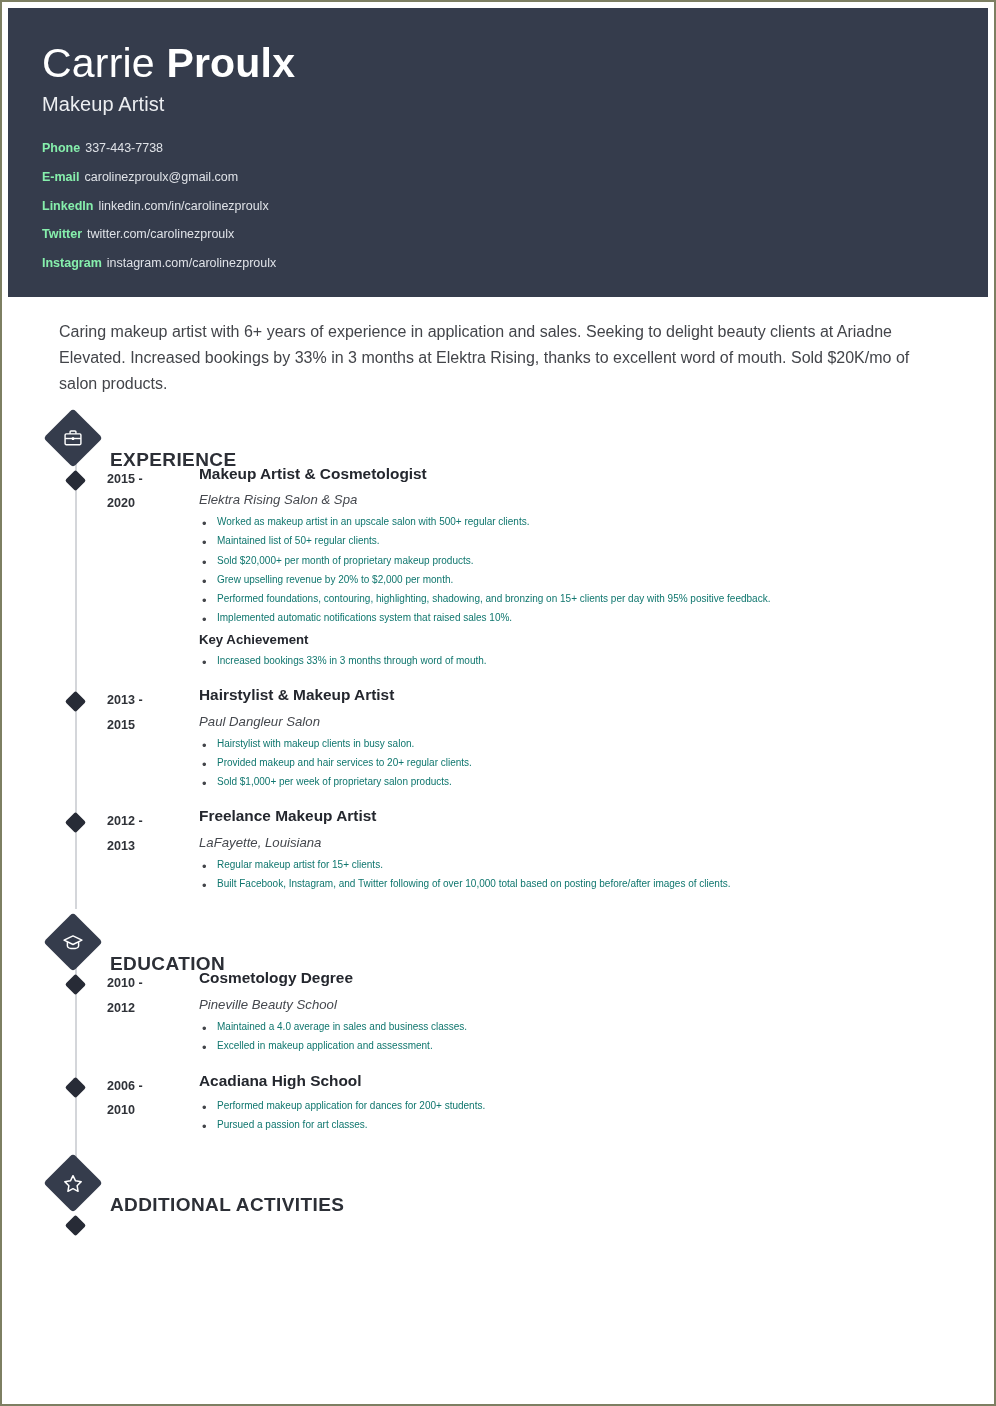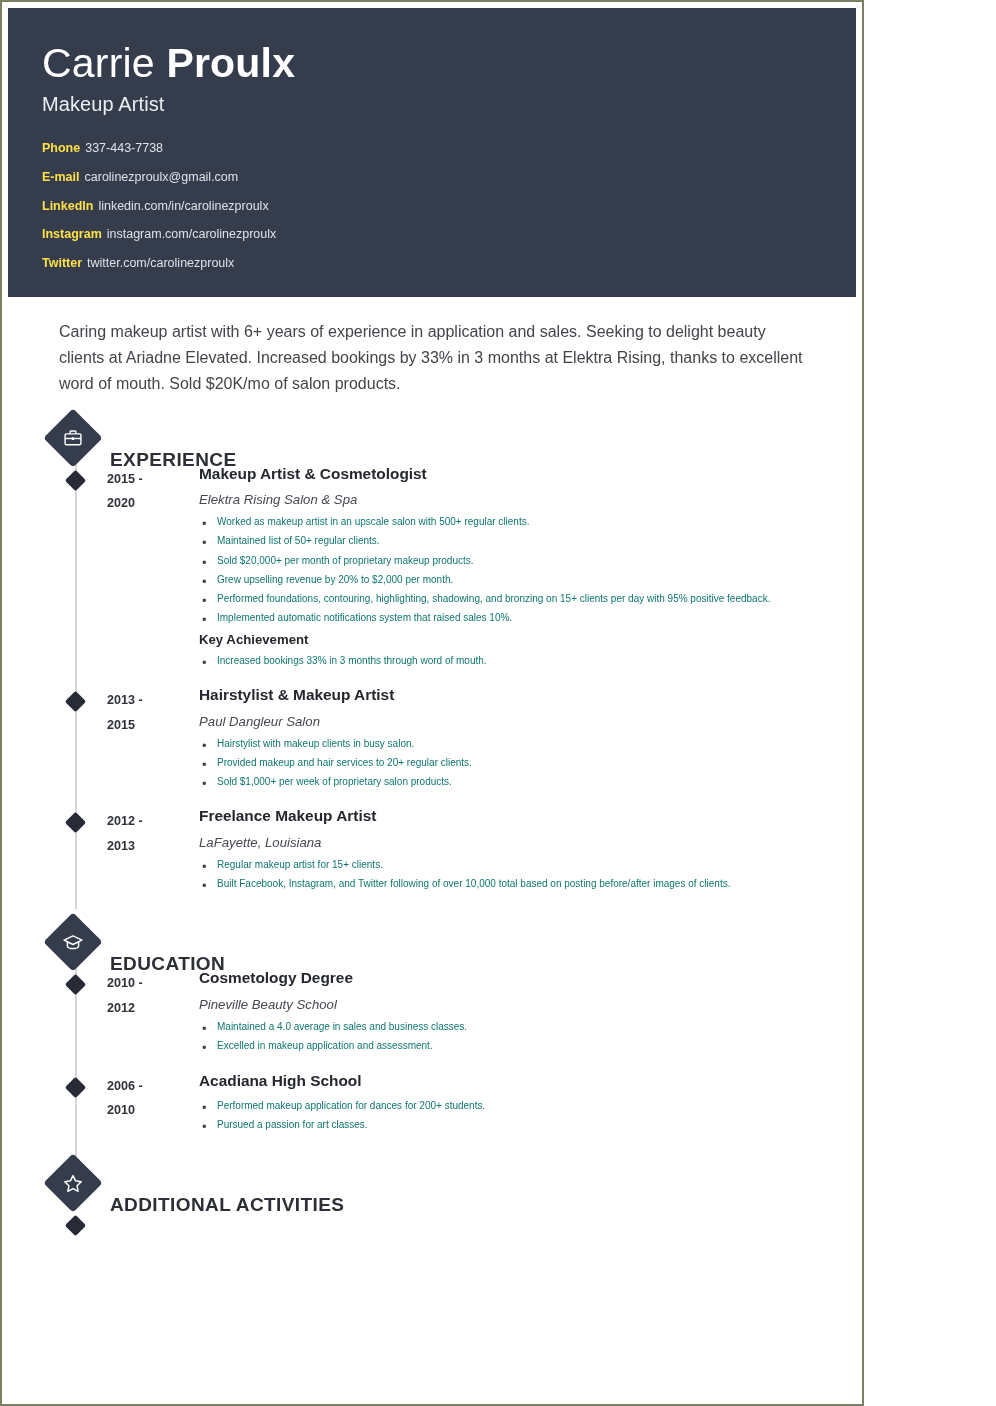--- a/index.html
+++ b/index.html
@@ -6,21 +6,21 @@
     margin: 0;
     padding: 0;
     background: #ffffff;
   }
   body {
     font-family: "Liberation Sans", sans-serif;
     -webkit-font-smoothing: antialiased;
   }
   #page {
     position: relative;
-    width: 864px;
+    width: 996px;
     height: 1406px;
     box-sizing: border-box;
     background: #ffffff;
     border: 2px solid #7d7f62;
     overflow: hidden;
   }
   #page-inner {
     position: absolute;
     left: 6px;
     top: 6px;
@@ -60,21 +60,21 @@
   }
   .contact-row {
     font-size: 12.5px;
     color: #e9ebee;
     margin-bottom: 15px;
     line-height: 1.1;
   }
   .contact-row:last-child { margin-bottom: 0; }
   .contact-label {
     font-weight: 700;
-    color: #fde047;
+    color: #86efac;
     margin-right: 5px;
   }
   .contact-value {
     font-weight: 400;
     color: #dfe2e7;
   }
 
   
   .body-area {
     padding: 22px 48px 0 47px;
@@ -230,24 +230,24 @@
       <li class="contact-row">
         <span class="contact-label">Phone</span><span class="contact-value">337-443-7738</span>
       </li>
       <li class="contact-row">
         <span class="contact-label">E-mail</span><span class="contact-value">carolinezproulx@gmail.com</span>
       </li>
       <li class="contact-row">
         <span class="contact-label">LinkedIn</span><span class="contact-value">linkedin.com/in/carolinezproulx</span>
       </li>
       <li class="contact-row">
-        <span class="contact-label">Instagram</span><span class="contact-value">instagram.com/carolinezproulx</span>
+        <span class="contact-label">Twitter</span><span class="contact-value">twitter.com/carolinezproulx</span>
       </li>
       <li class="contact-row">
-        <span class="contact-label">Twitter</span><span class="contact-value">twitter.com/carolinezproulx</span>
+        <span class="contact-label">Instagram</span><span class="contact-value">instagram.com/carolinezproulx</span>
       </li>
     </ul>
   </div>
 
   <div class="body-area">
 
     <p class="summary">Caring makeup artist with 6+ years of experience in application and sales. Seeking to delight beauty clients at Ariadne Elevated. Increased bookings by 33% in 3 months at Elektra Rising, thanks to excellent word of mouth. Sold $20K/mo of salon products.</p>
 
     <div class="section experience">
       <div class="rail" style="top:21px;bottom:-14px;"></div>

